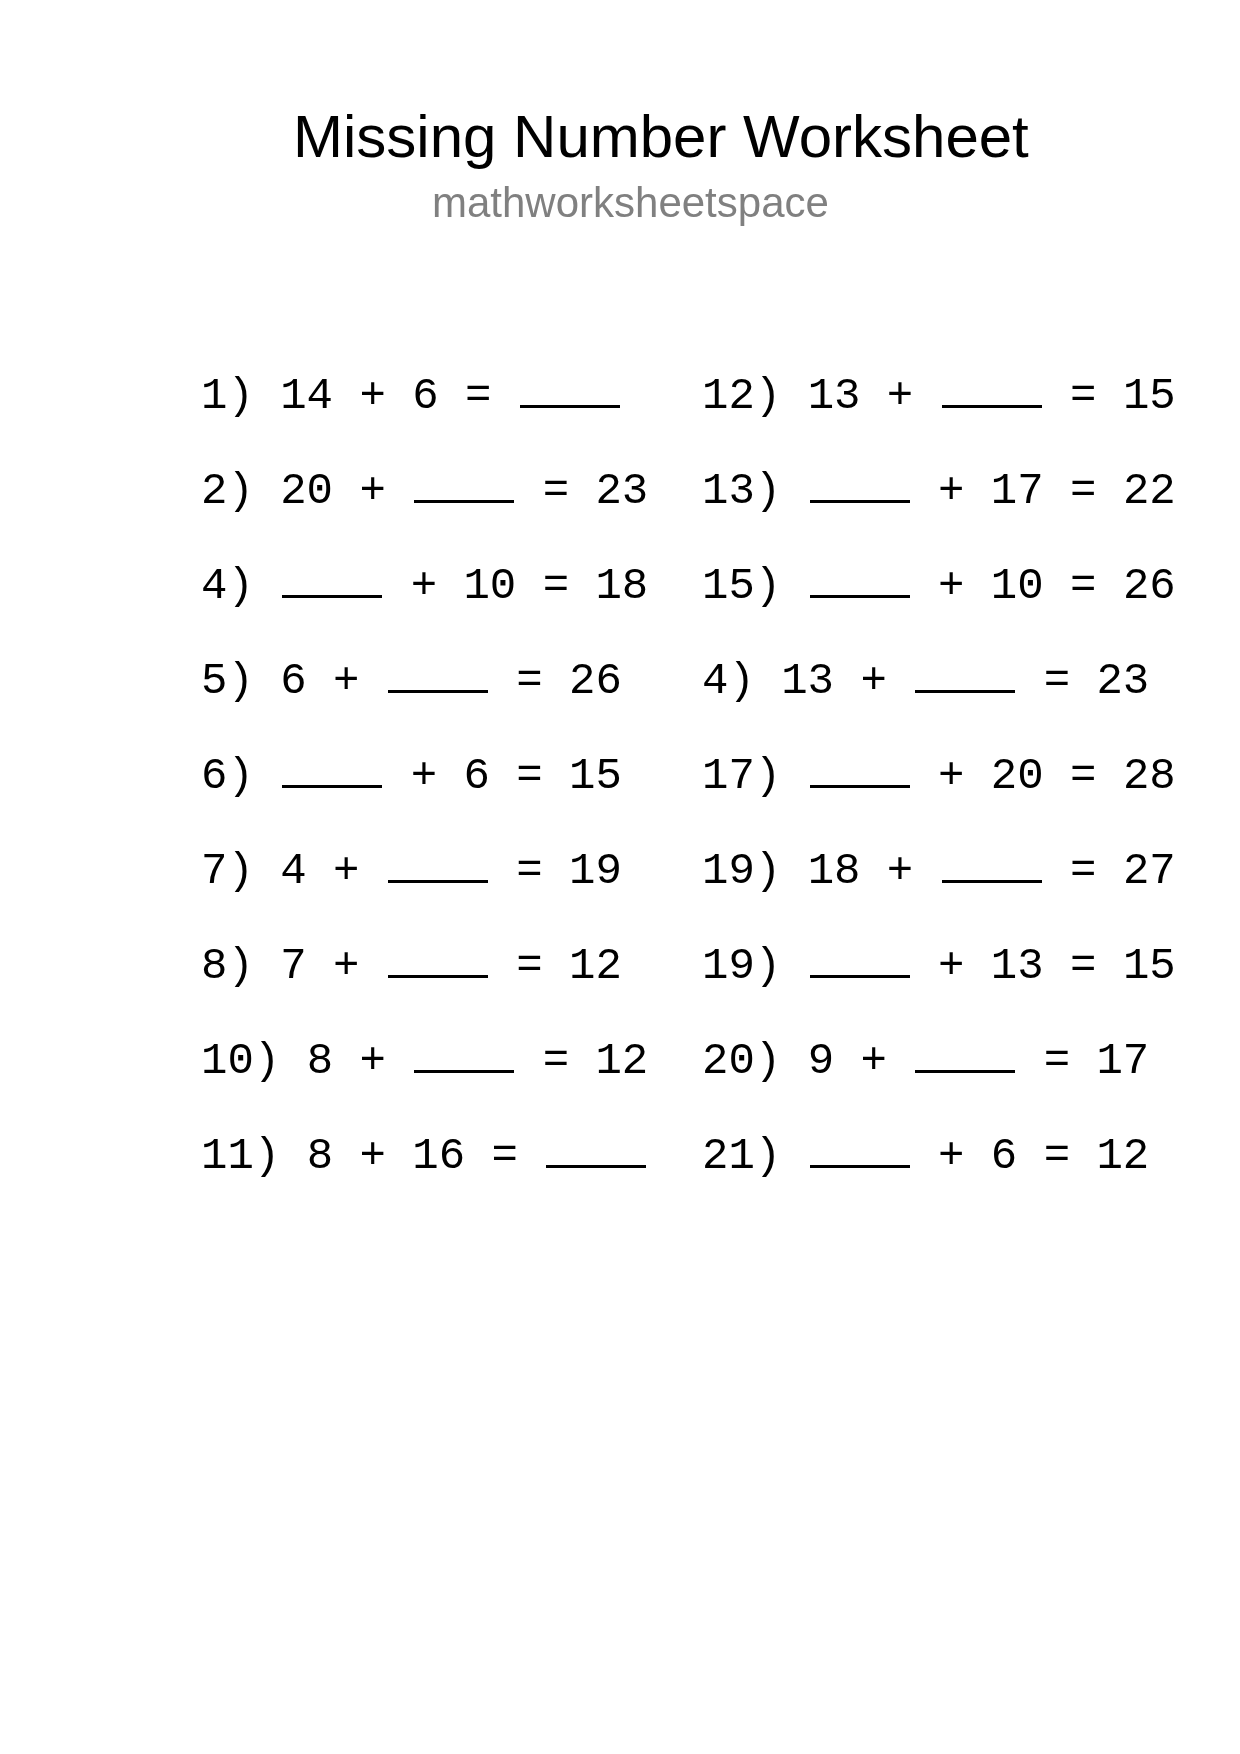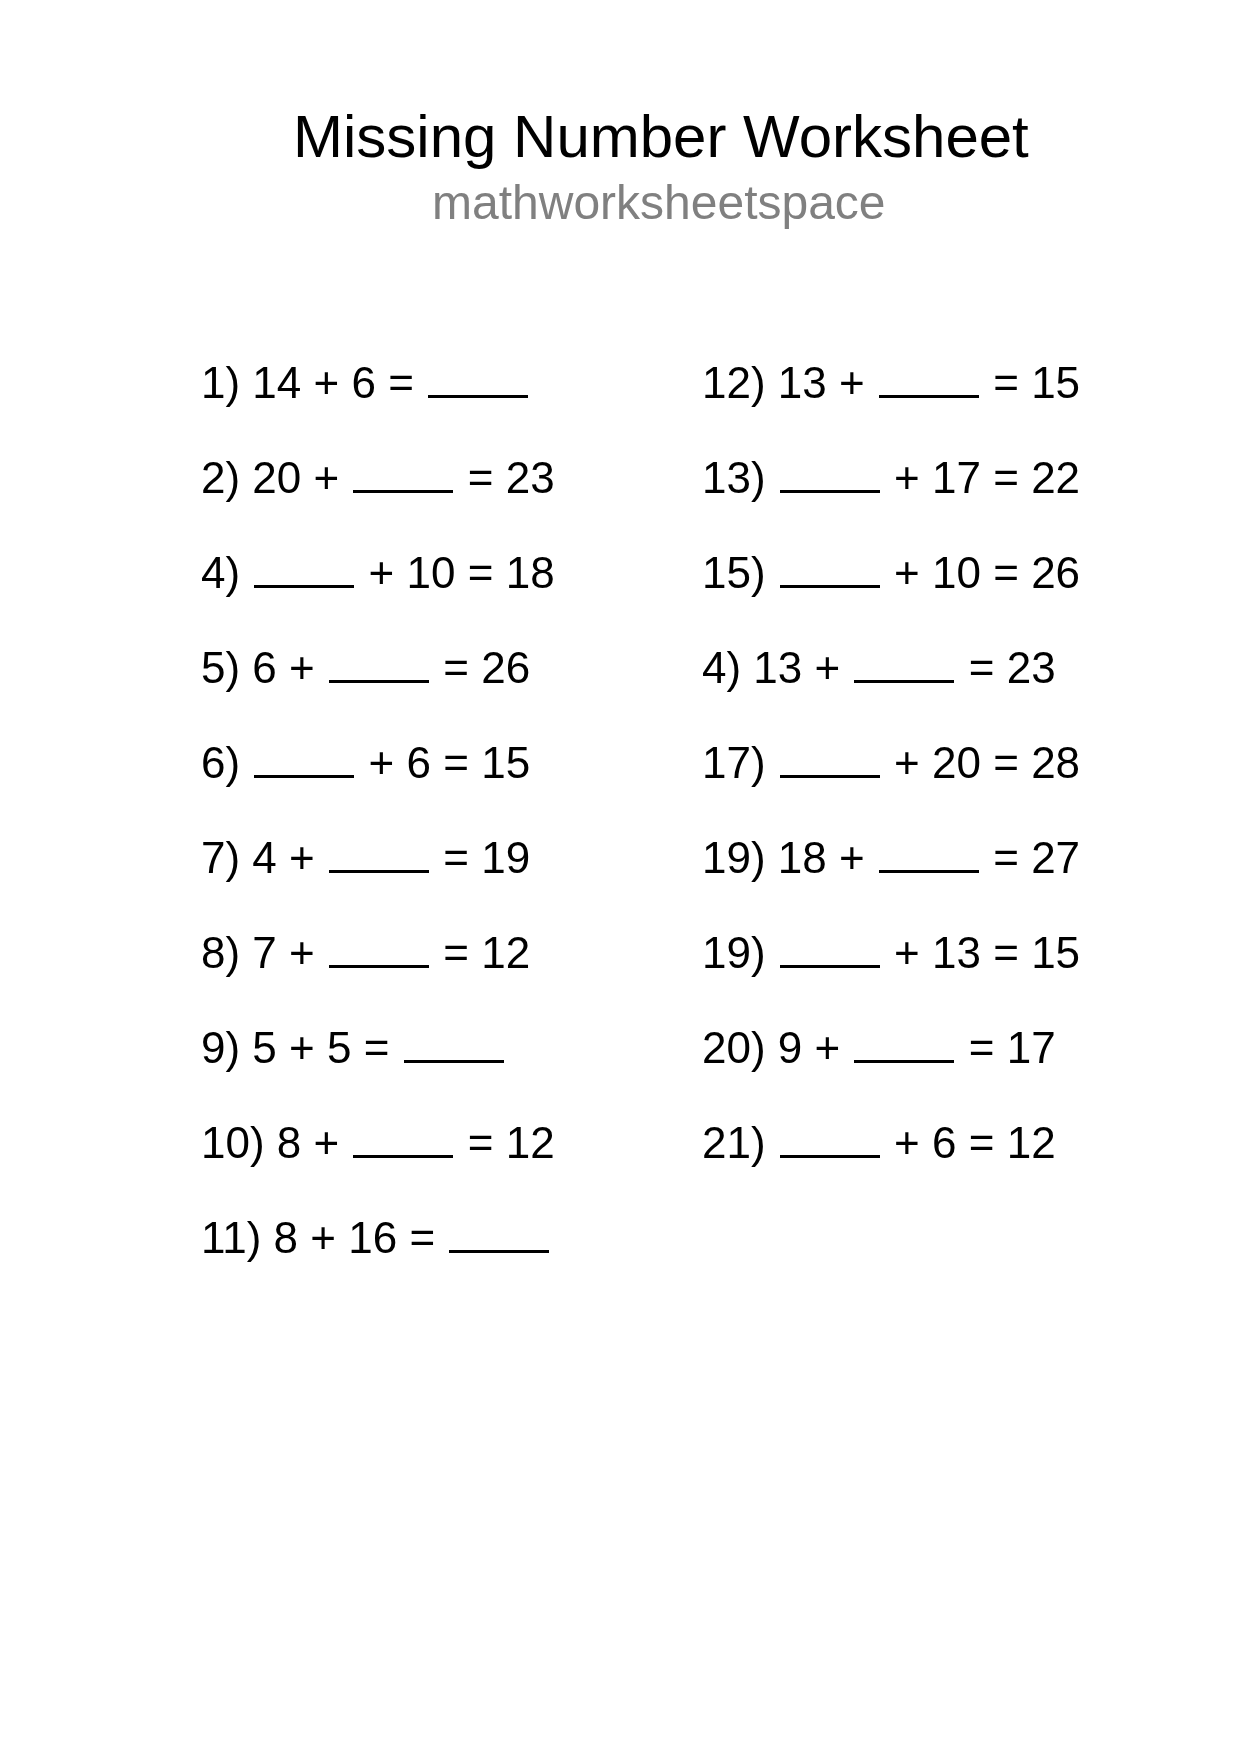--- a/index.html
+++ b/index.html
@@ -22,34 +22,35 @@
       font-size: 60px;
       line-height: 72px;
       white-space: nowrap;
       margin: 7px;
       font-weight: normal;
     }
     .subtitle {
       position: absolute;
       left: 432px;
       top: 178px;
-      font-size: 48px;
+      font-size: 42px;
       line-height: 50px;
       color: #808080;
       white-space: nowrap;
     }
     .problems {
       position: absolute;
       top: 349px;
       left: 0;
       width: 1240px;
     }
     .col {
       position: absolute;
-      top: 6px;
+      top: 16px;
+      font-family: Liberation Mono, monospace;
     }
     .col-left { left: 201px; }
     .col-right { left: 702px; }
     .problem {
       height: 95px;
       font-size: 44px;
       line-height: 56px;
       white-space: pre;
     }
     .blank {
@@ -69,21 +70,20 @@
 
 <div class="problems">
   <div class="col col-left">
       <div class="problem"><span class="num">1)</span> <span class="val">14</span> <span class="op">+</span> <span class="val">6</span> <span class="eq">=</span> <span class="blank"></span></div>
       <div class="problem"><span class="num">2)</span> <span class="val">20</span> <span class="op">+</span> <span class="blank"></span> <span class="eq">=</span> <span class="val">23</span></div>
       <div class="problem"><span class="num">4)</span> <span class="blank"></span> <span class="op">+</span> <span class="val">10</span> <span class="eq">=</span> <span class="val">18</span></div>
       <div class="problem"><span class="num">5)</span> <span class="val">6</span> <span class="op">+</span> <span class="blank"></span> <span class="eq">=</span> <span class="val">26</span></div>
       <div class="problem"><span class="num">6)</span> <span class="blank"></span> <span class="op">+</span> <span class="val">6</span> <span class="eq">=</span> <span class="val">15</span></div>
       <div class="problem"><span class="num">7)</span> <span class="val">4</span> <span class="op">+</span> <span class="blank"></span> <span class="eq">=</span> <span class="val">19</span></div>
       <div class="problem"><span class="num">8)</span> <span class="val">7</span> <span class="op">+</span> <span class="blank"></span> <span class="eq">=</span> <span class="val">12</span></div>
-      <div class="problem"><span class="num">9)</span> <span class="val">5</span> <span class="op">+</span> <span class="val">5</span> <span class="eq">=</span> <span class="blank"></span></div>
       <div class="problem"><span class="num">10)</span> <span class="val">8</span> <span class="op">+</span> <span class="blank"></span> <span class="eq">=</span> <span class="val">12</span></div>
       <div class="problem"><span class="num">11)</span> <span class="val">8</span> <span class="op">+</span> <span class="val">16</span> <span class="eq">=</span> <span class="blank"></span></div>
     </div>
   <div class="col col-right">
       <div class="problem"><span class="num">12)</span> <span class="val">13</span> <span class="op">+</span> <span class="blank"></span> <span class="eq">=</span> <span class="val">15</span></div>
       <div class="problem"><span class="num">13)</span> <span class="blank"></span> <span class="op">+</span> <span class="val">17</span> <span class="eq">=</span> <span class="val">22</span></div>
       <div class="problem"><span class="num">15)</span> <span class="blank"></span> <span class="op">+</span> <span class="val">10</span> <span class="eq">=</span> <span class="val">26</span></div>
       <div class="problem"><span class="num">4)</span> <span class="val">13</span> <span class="op">+</span> <span class="blank"></span> <span class="eq">=</span> <span class="val">23</span></div>
       <div class="problem"><span class="num">17)</span> <span class="blank"></span> <span class="op">+</span> <span class="val">20</span> <span class="eq">=</span> <span class="val">28</span></div>
       <div class="problem"><span class="num">19)</span> <span class="val">18</span> <span class="op">+</span> <span class="blank"></span> <span class="eq">=</span> <span class="val">27</span></div>

